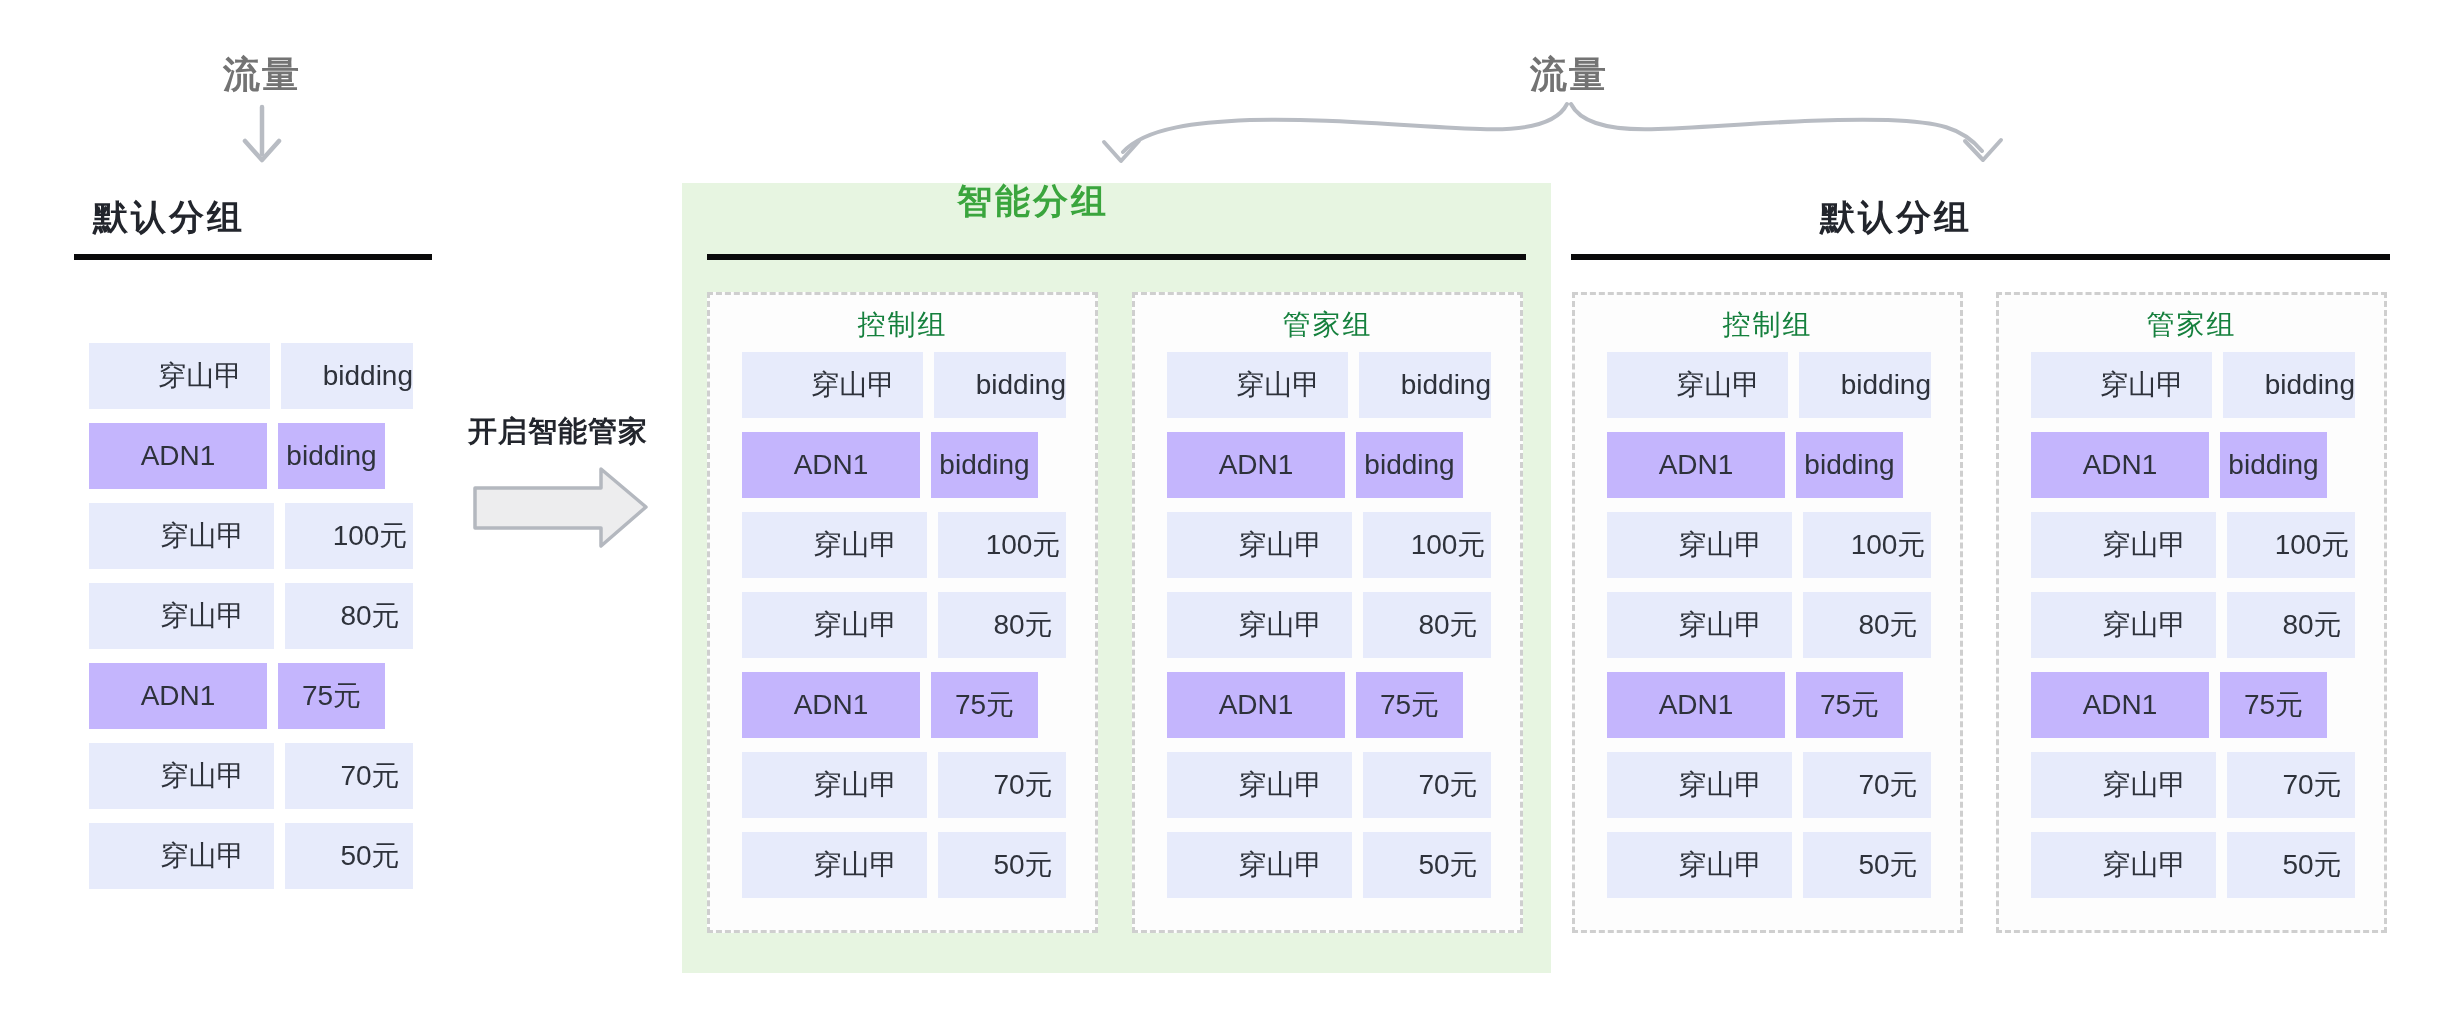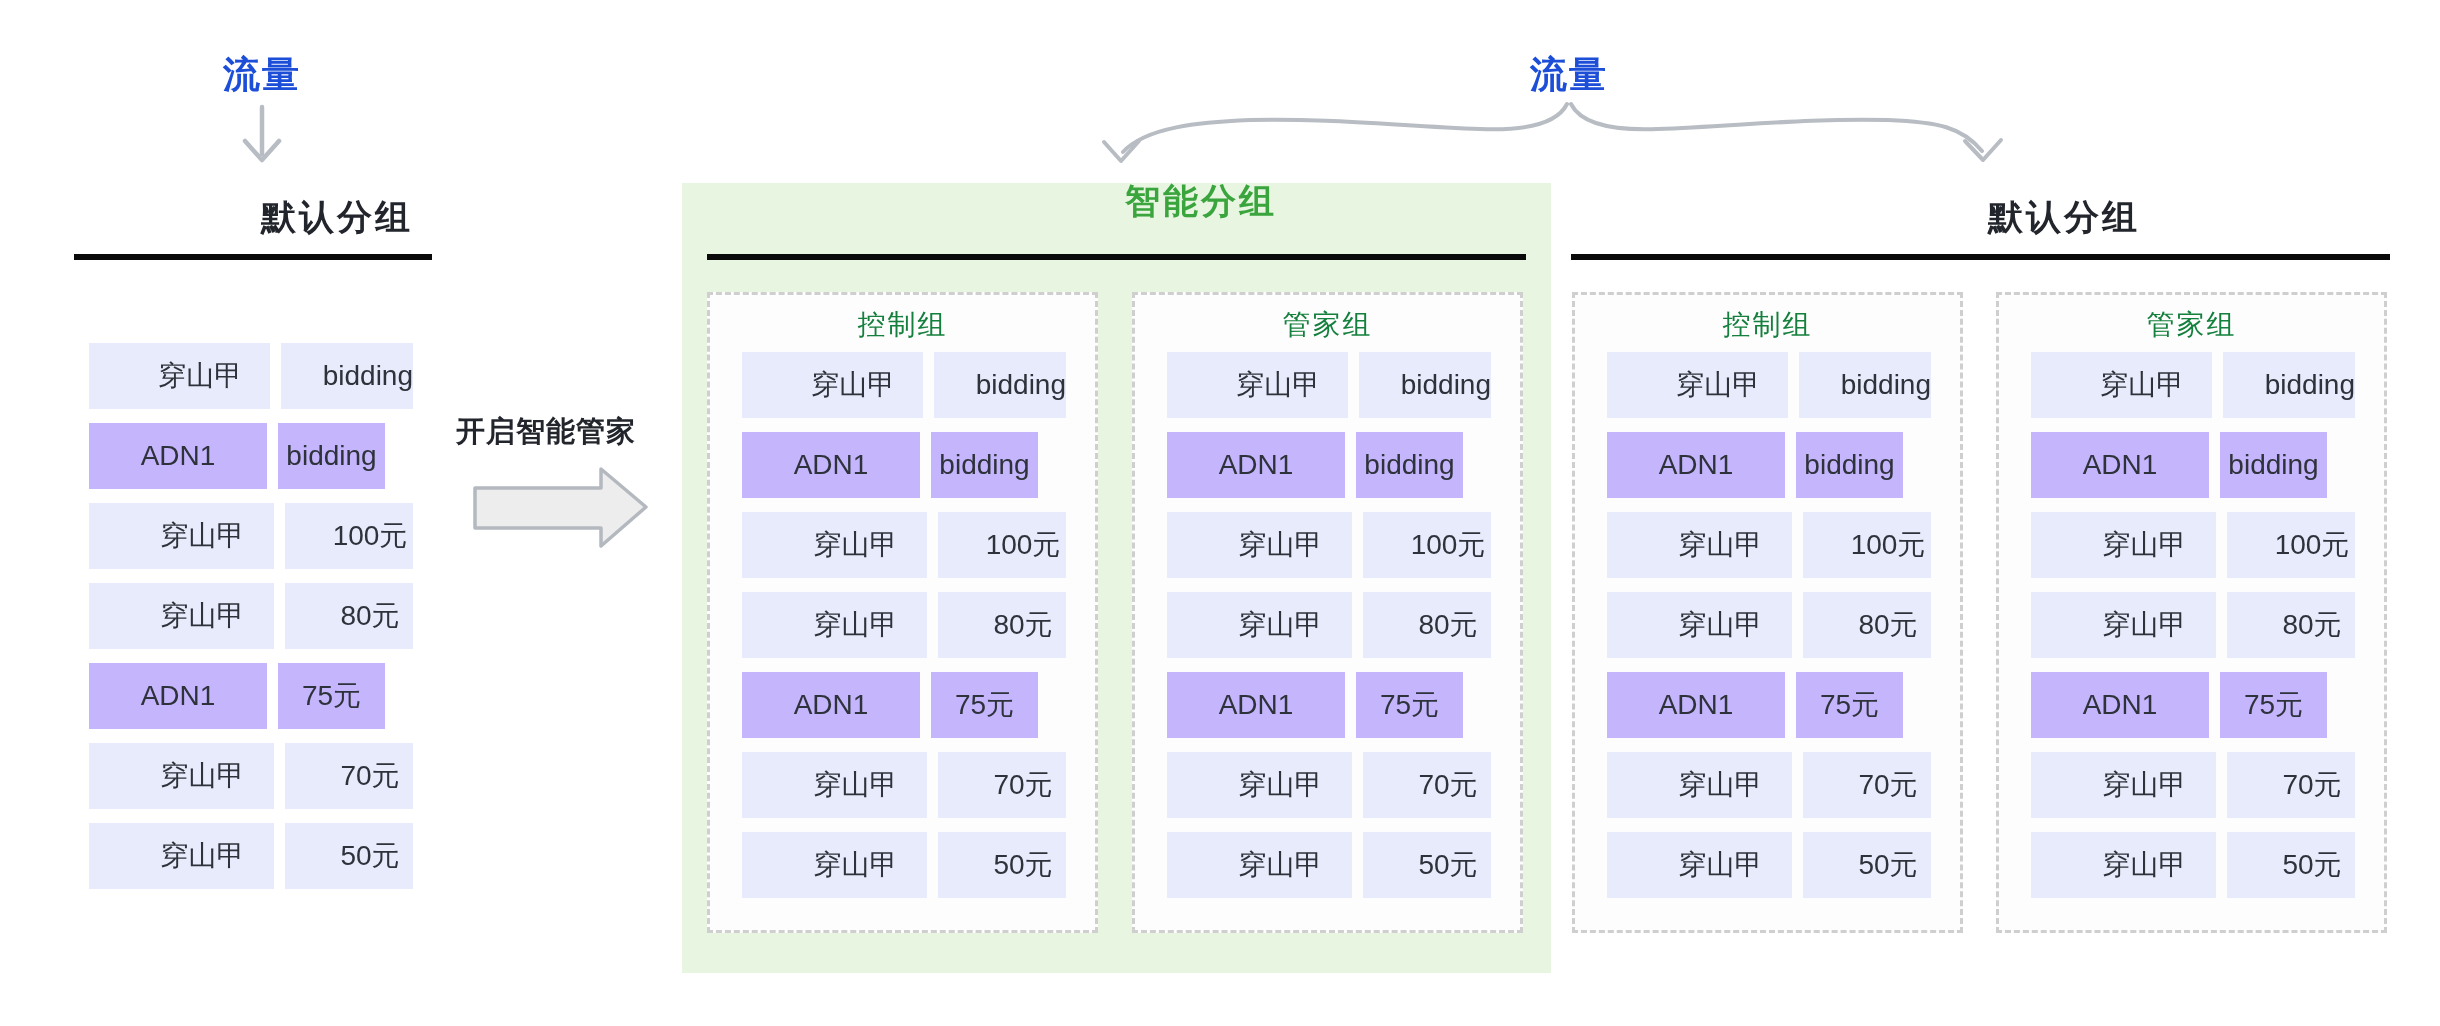--- a/index.html
+++ b/index.html
@@ -8,24 +8,24 @@
     width:2440px;
     height:1026px;
     background:#ffffff;
     font-family:"Liberation Sans","DejaVu Sans",sans-serif;
     overflow:hidden;
   }
   .abs{position:absolute;}
   
   .flow-label{
     width:160px;text-align:center;
-    font-size:37px;font-weight:bold;color:#1d4ed8;letter-spacing:2px;
+    font-size:37px;font-weight:bold;color:#737373;letter-spacing:2px;
   }
   .section-title{
-    width:320px;text-align:right;
+    width:320px;text-align:left;
     font-size:35px;font-weight:bold;color:#22252c;letter-spacing:3px;
   }
   .section-title.green{color:#3aa53d;}
   .title-rule{height:6px;background:#0a0a0b;}
   
   .transition-caption{
     width:220px;text-align:center;
     font-size:29px;font-weight:bold;color:#22252c;letter-spacing:1px;
   }
   
@@ -112,21 +112,21 @@
       <div class="row blue">
     <div class="cell c1">穿山甲</div>
     <div class="cell c2">70元</div>
   </div>
       <div class="row blue">
     <div class="cell c1">穿山甲</div>
     <div class="cell c2">50元</div>
   </div>
     </div>
 
-  <div class="abs transition-caption" style="left:436px;top:412px;">开启智能管家</div>
+  <div class="abs transition-caption" style="left:448px;top:412px;">开启智能管家</div>
 
   <div class="abs flow-label" style="left:1489px;top:50px;">流量</div>
 
   <div class="abs smart-container"></div>
 
   <div class="abs section-title green" style="left:957px;top:178px;">智能分组</div>
   <div class="abs title-rule" style="left:707px;top:254px;width:819px;"></div>
 
   <div class="abs dashed-box" style="left:707px;top:292px;">
     <div class="box-title">控制组</div>

